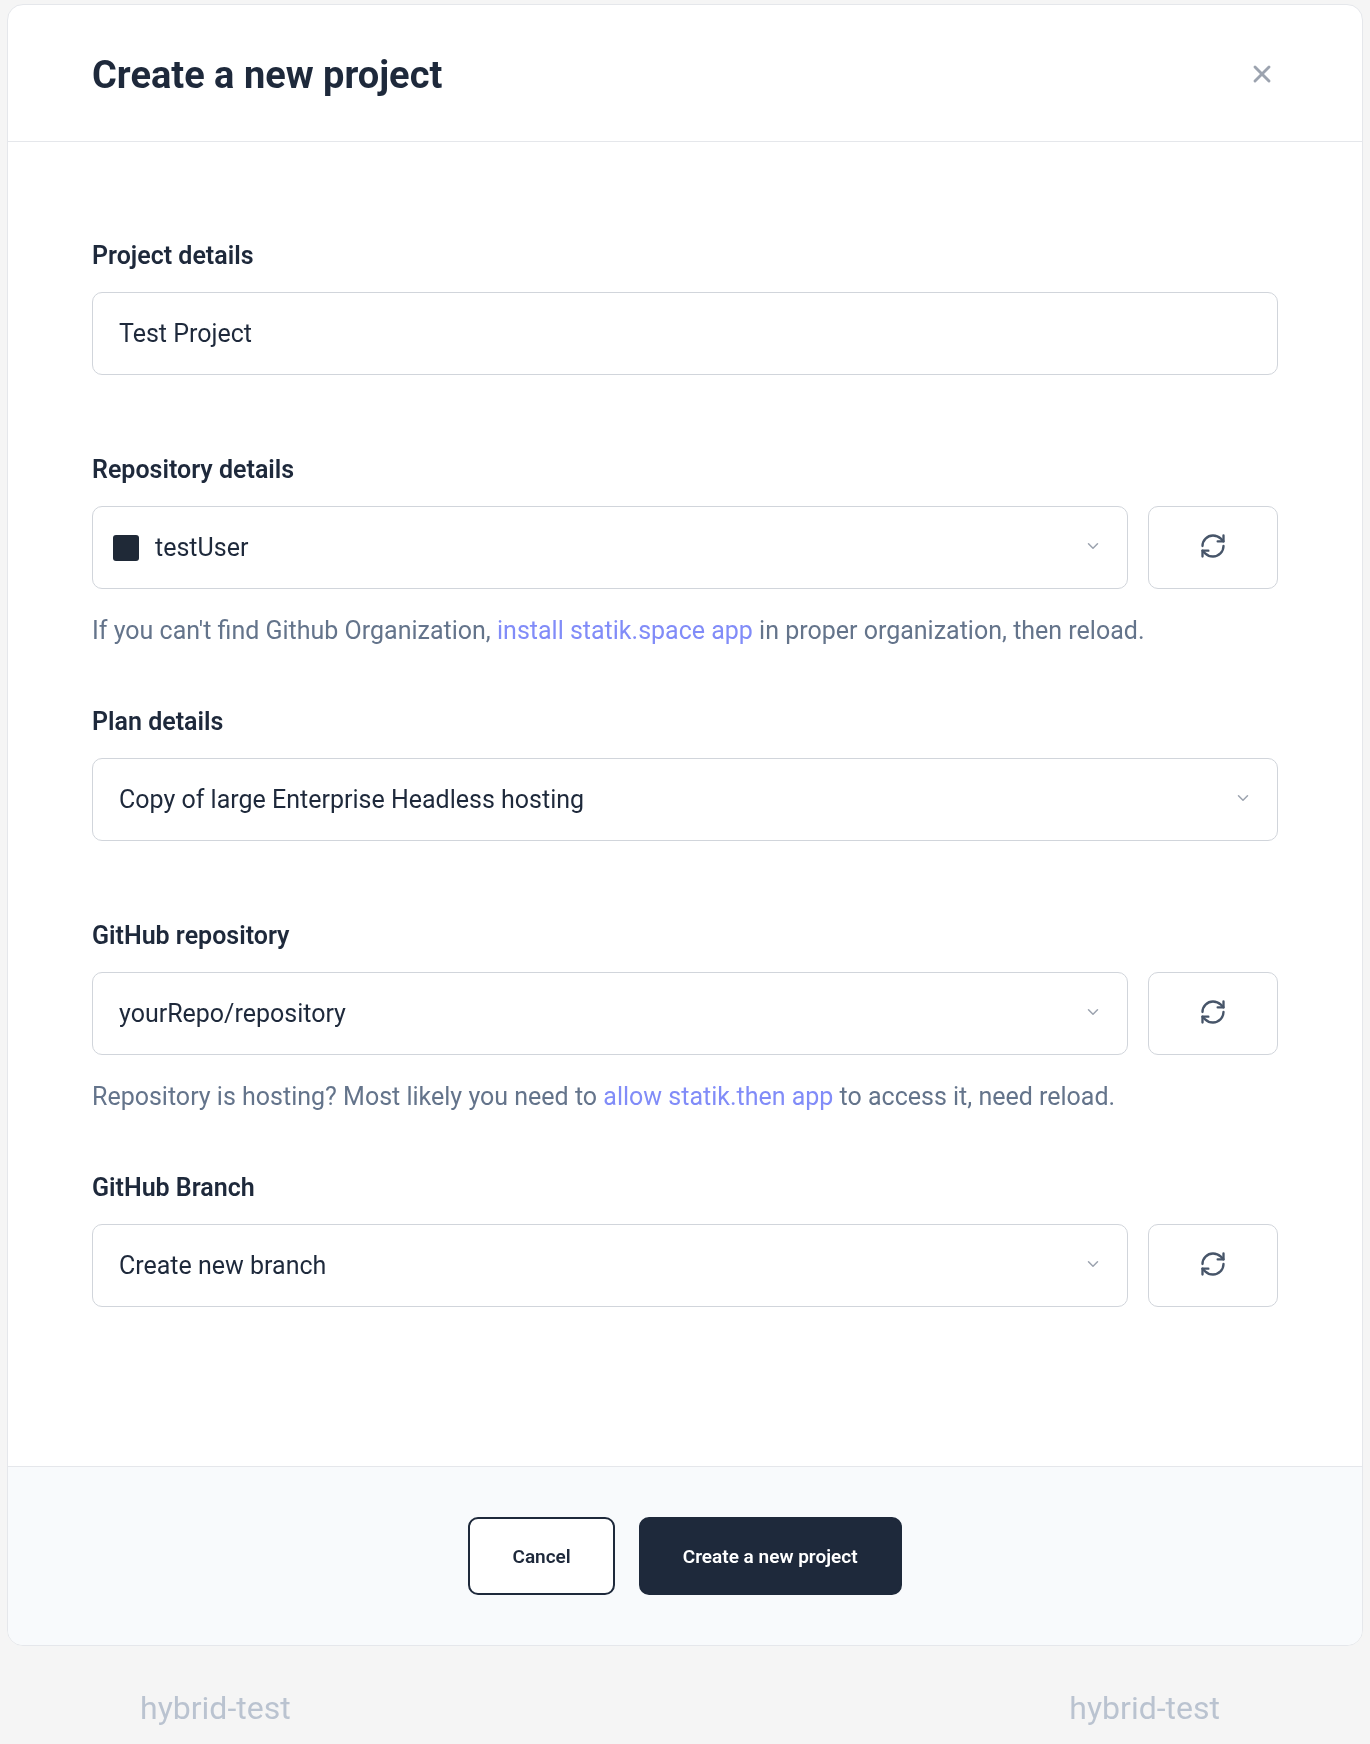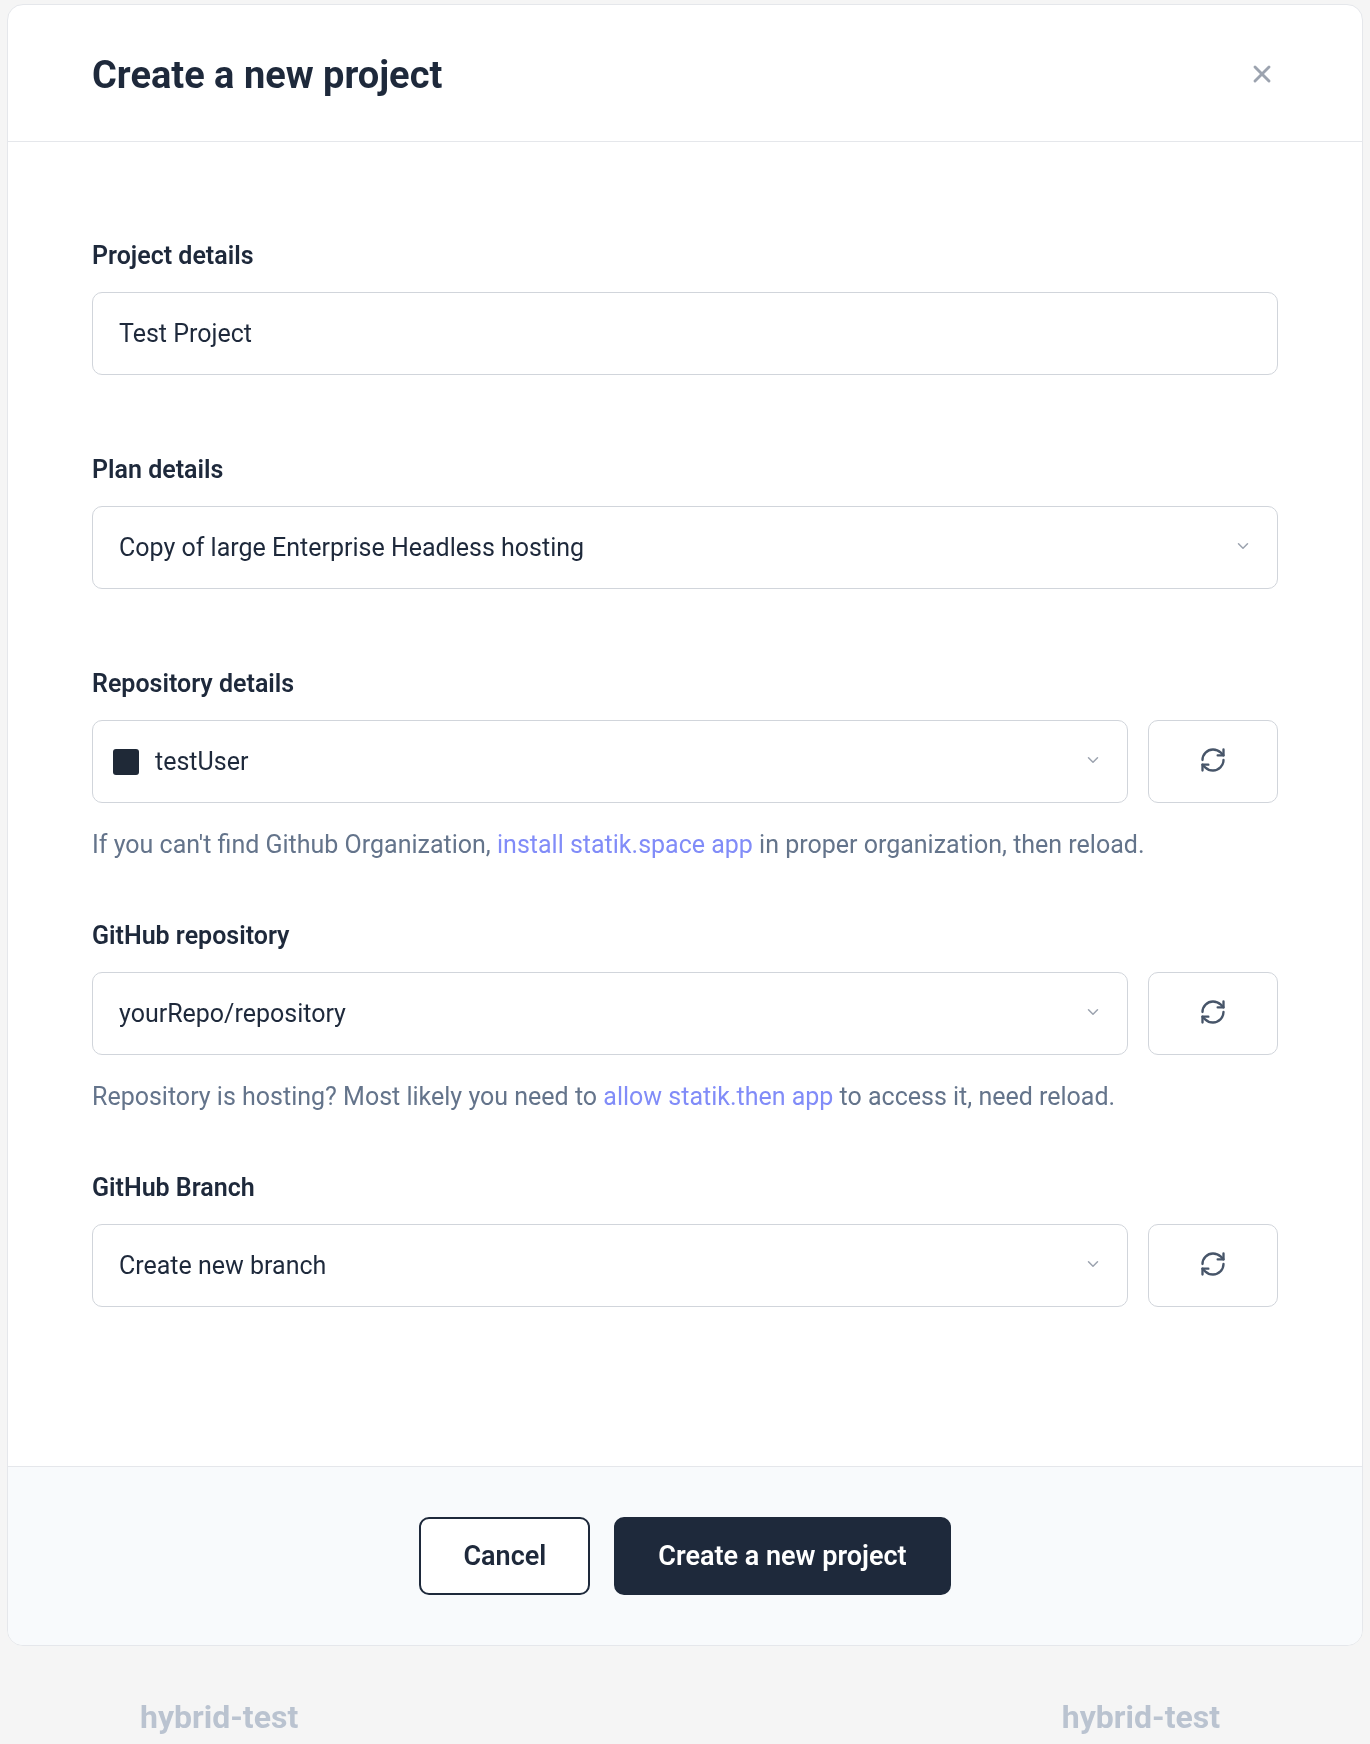--- a/index.html
+++ b/index.html
@@ -180,21 +180,21 @@
       background: #f8fafc;
       border-top: 1px solid #e5e7eb;
       display: flex;
       justify-content: center;
       gap: 24px;
     }
     
     .btn {
       height: 78px;
       padding: 8px 42px;
-      font-size: 27px;
+      font-size: 19px;
       font-weight: 600;
       border-radius: 10px;
       cursor: pointer;
       font-family: inherit;
       display: flex;
       align-items: center;
       justify-content: center;
     }
     
     .btn-secondary {
@@ -204,23 +204,23 @@
     }
     
     .btn-primary {
       background: #1e293b;
       color: #ffffff;
       border: 2px solid #1e293b;
     }
     
     .bg-text {
       position: absolute;
-      bottom: 8px;
+      bottom: 17px;
       font-size: 32px;
-      font-weight: 700;
+      font-weight: 400;
       color: #94a3b8;
       opacity: 0.6;
       z-index: -1;
     }
     
     .bg-text-left {
       left: 140px;
     }
     
     .bg-text-right {
@@ -245,67 +245,67 @@
         </svg>
       </span>
     </button>
   </div>
 
   <div class="modal-body">
 
     <div class="form-group">
       <label class="label">Project details</label>
       <input type="text" class="text-input" value="Test Project" style="">
+    </div>
+
+    <div class="form-group with-help">
+      <label class="label">Repository details</label>
+      <div class="input-row">
+        <div class="select-wrapper">
+          <div class="select-display with-avatar">
+            <div class="avatar"></div>
+            <span>testUser</span>
+          </div>
+          <span class="chevron">
+            <svg viewBox="0 0 24 24" fill="none" stroke="currentColor" stroke-width="2" stroke-linecap="round" stroke-linejoin="round">
+              <polyline points="6 9 12 15 18 9"></polyline>
+            </svg>
+          </span>
+        </div>
+        <button class="refresh-btn">
+          <span>
+            <svg viewBox="0 0 24 24" fill="none" stroke="currentColor" stroke-width="2" stroke-linecap="round" stroke-linejoin="round">
+              <path d="M3 12a9 9 0 0 1 9-9 9.75 9.75 0 0 1 6.74 2.74L21 8"></path>
+              <path d="M21 3v5h-5"></path>
+              <path d="M21 12a9 9 0 0 1-9 9 9.75 9.75 0 0 1-6.74-2.74L3 16"></path>
+              <path d="M3 21v-5h5"></path>
+            </svg>
+          </span>
+        </button>
+      </div>
+      <p class="help-text">
+        <span>If you can't find Github Organization, </span><span class="help-link">install statik.space app</span><span> in proper organization, then reload.</span>
+      </p>
     </div>
 
     <div class="form-group">
       <label class="label">Plan details</label>
       <div class="select-wrapper">
         <div class="select-display">
           <span>Copy of large Enterprise Headless hosting</span>
         </div>
         <span class="chevron">
           <svg viewBox="0 0 24 24" fill="none" stroke="currentColor" stroke-width="2" stroke-linecap="round" stroke-linejoin="round">
             <polyline points="6 9 12 15 18 9"></polyline>
           </svg>
         </span>
       </div>
     </div>
 
     <div class="form-group with-help">
-      <label class="label">Repository details</label>
-      <div class="input-row">
-        <div class="select-wrapper">
-          <div class="select-display with-avatar">
-            <div class="avatar"></div>
-            <span>testUser</span>
-          </div>
-          <span class="chevron">
-            <svg viewBox="0 0 24 24" fill="none" stroke="currentColor" stroke-width="2" stroke-linecap="round" stroke-linejoin="round">
-              <polyline points="6 9 12 15 18 9"></polyline>
-            </svg>
-          </span>
-        </div>
-        <button class="refresh-btn">
-          <span>
-            <svg viewBox="0 0 24 24" fill="none" stroke="currentColor" stroke-width="2" stroke-linecap="round" stroke-linejoin="round">
-              <path d="M3 12a9 9 0 0 1 9-9 9.75 9.75 0 0 1 6.74 2.74L21 8"></path>
-              <path d="M21 3v5h-5"></path>
-              <path d="M21 12a9 9 0 0 1-9 9 9.75 9.75 0 0 1-6.74-2.74L3 16"></path>
-              <path d="M3 21v-5h5"></path>
-            </svg>
-          </span>
-        </button>
-      </div>
-      <p class="help-text">
-        <span>If you can't find Github Organization, </span><span class="help-link">install statik.space app</span><span> in proper organization, then reload.</span>
-      </p>
-    </div>
-
-    <div class="form-group with-help">
       <label class="label">GitHub repository</label>
       <div class="input-row">
         <div class="select-wrapper">
           <div class="select-display">
             <span>yourRepo/repository</span>
           </div>
           <span class="chevron">
             <svg viewBox="0 0 24 24" fill="none" stroke="currentColor" stroke-width="2" stroke-linecap="round" stroke-linejoin="round">
               <polyline points="6 9 12 15 18 9"></polyline>
             </svg>

